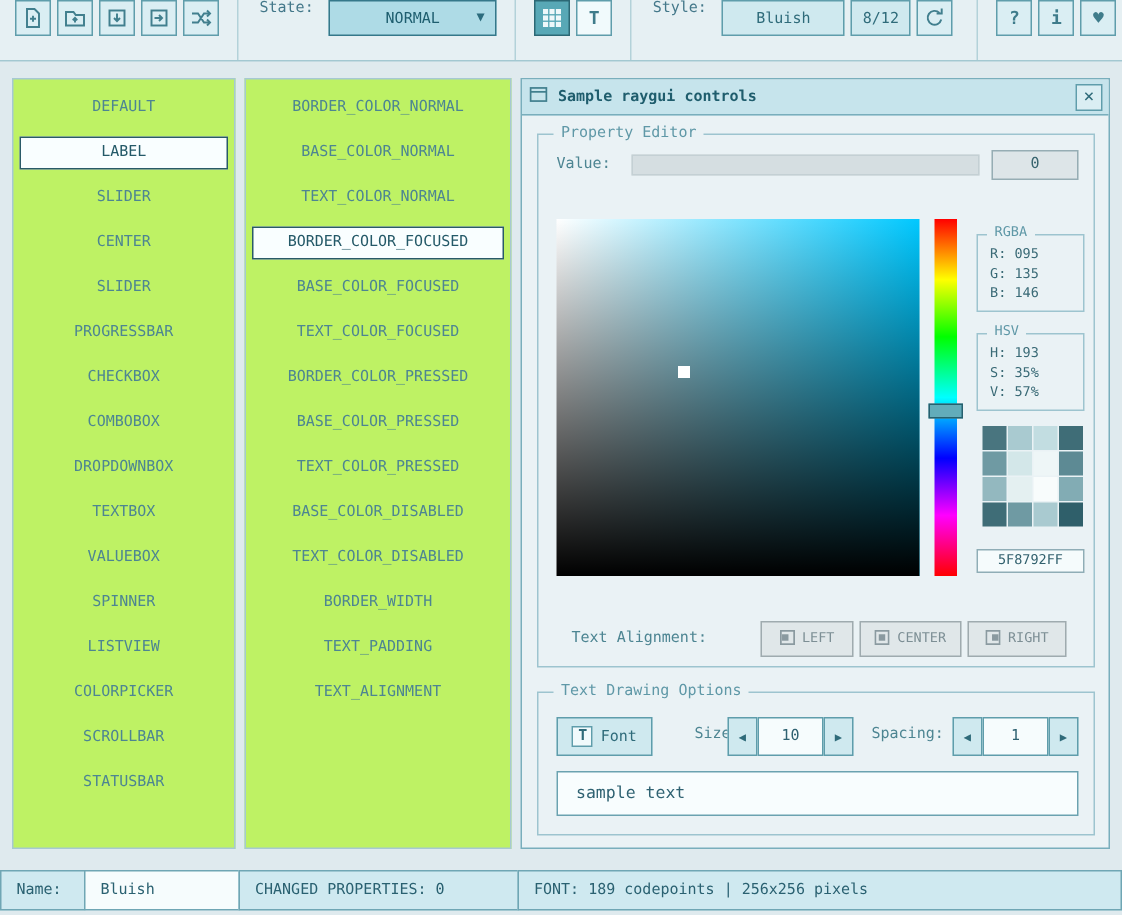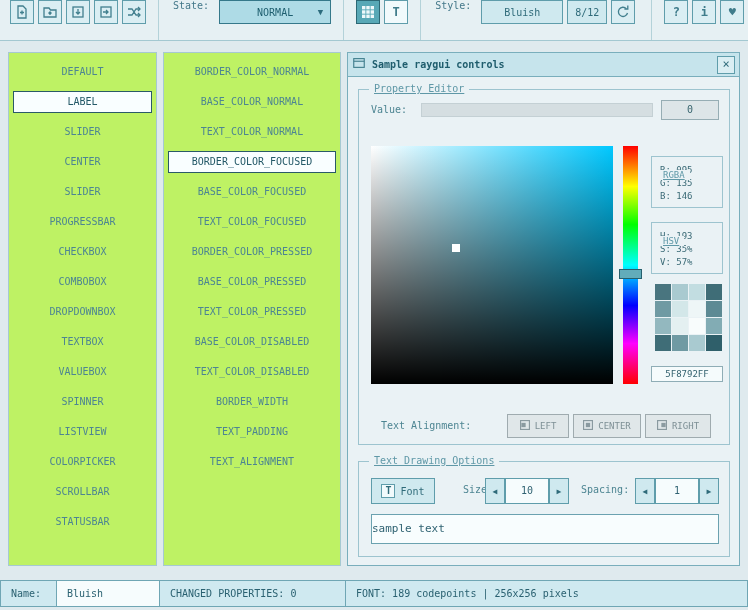--- a/index.html
+++ b/index.html
@@ -66,23 +66,23 @@
     margin-left:auto; width:18px; height:18px; background:#daeef3;
     border:1px solid #5f9dab; color:#2f6b7a; font-size:12px; line-height:15px;
     text-align:center; flex:none;
   }
 
   .groupbox {
     position:absolute; border:1px solid #9dc4cf;
   }
   .legend {
     position:absolute; top:-7px; left:10px; background:#eaf2f5;
-    padding:0 5px; font-size:10px; color:#5f98a7; white-space:nowrap;text-decoration:underline;
-  }
-  .legend.small { font-size:9px; left:6px;margin-top:20px; }
+    padding:0 5px; font-size:10px; color:#5f98a7; white-space:nowrap;
+  }
+  .legend.small { font-size:9px; left:6px; }
 
   #pe-group  { left:10px; top:36px;  width:372px; height:356px; }
   #tdo-group { left:10px; top:408px; width:372px; height:96px;  }
 
   .pe-label { position:absolute; font-size:10px; color:#4d8592; }
   #value-slider {
     position:absolute; left:62px; top:13px; width:232px; height:14px;
     background:#d5dee1; border:1px solid #c4d0d4;
   }
   #value-box {
@@ -144,21 +144,21 @@
   }
   .spin-btn { position:absolute; top:16px; width:20px; height:26px; font-size:8px; }
   .spin-val {
     position:absolute; top:16px; width:44px; height:26px;
     background:#f6fcfd; border:1px solid #5f9dab; color:#2f6272;
     font-size:10px; text-align:center; line-height:24px;
   }
   #textbox {
     position:absolute; left:12px; top:52px; width:348px; height:30px;
     background:#f8fdfe; border:1px solid #6ba2b0; color:#2f6272;
-    font-size:11px; line-height:28px; padding-left:0;
+    font-size:11px; line-height:28px; padding-left:12px;
   }
 
   
   .statusbar {
     position:absolute; left:0; top:580px; width:748px; height:27px;
     display:flex;
   }
   .status-seg {
     height:27px; background:#cfe9f0; border:1px solid #6fa6b4;
     font-size:10px; color:#2a6171; line-height:25px; padding-left:10px;

